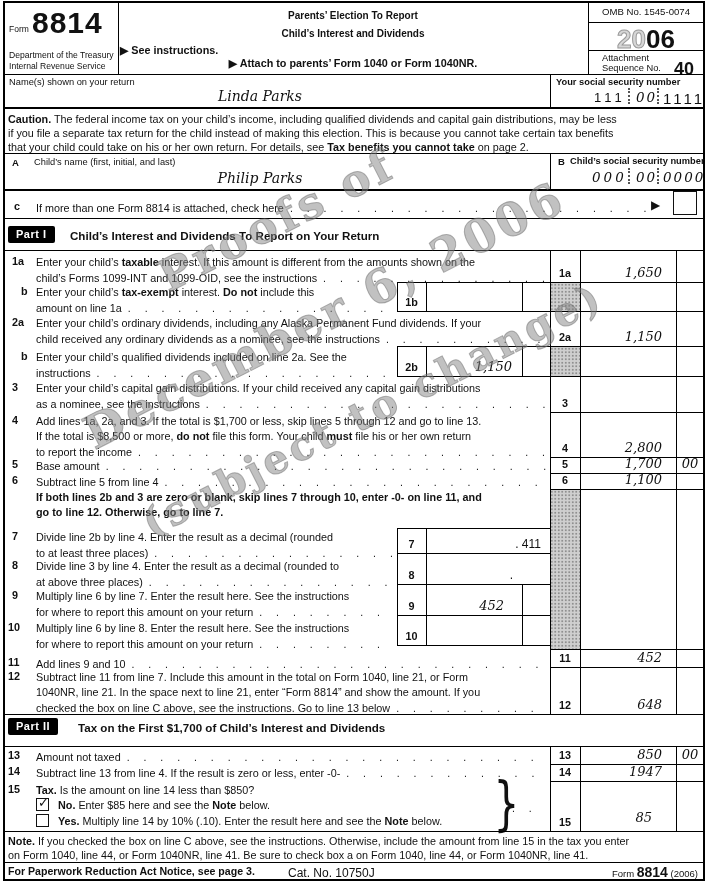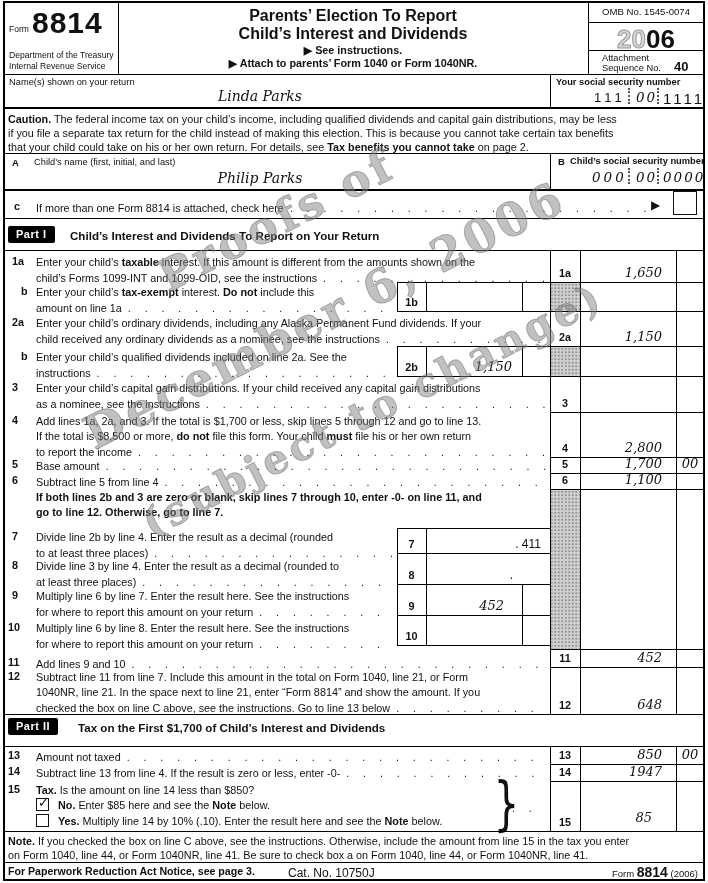--- a/index.html
+++ b/index.html
@@ -33,34 +33,34 @@
     <div style="font-size:44px;line-height:106px">Proofs of</div>
     <div style="font-size:46px;line-height:106px">December 6, 2006</div>
     <div style="font-size:40px;line-height:106px">(subject to change)</div>
   </div>
 
   <span style="position:absolute;left:9px;top:24px;font-size:8.5px">Form</span>
   <span style="position:absolute;left:32px;top:6px;font-size:30px;font-weight:bold;letter-spacing:1px">8814</span>
   <span class="lbl9" style="left:9px;top:50px;font-size:8.6px">Department of the Treasury</span>
   <span class="lbl9" style="left:9px;top:61px;font-size:8.6px">Internal Revenue Service</span>
 
-  <div style="position:absolute;left:120px;top:7px;width:466px;text-align:center;font-weight:bold;font-size:16px;line-height:18px">
+  <div style="position:absolute;left:120px;top:7px;width:466px;text-align:center;font-weight:bold;font-size:10px;line-height:18px">
     <div>Parents’ Election To Report</div>
     <div>Child’s Interest and Dividends</div>
   </div>
-  <div style="position:absolute;left:120px;top:44px;width:466px;text-align:center;font-weight:bold;font-size:10.8px">▶ See instructions.</div>
+  <div style="position:absolute;left:120px;top:44px;width:466px;text-align:left;font-weight:bold;font-size:10.8px">▶ See instructions.</div>
   <div style="position:absolute;left:120px;top:57px;width:466px;text-align:center;font-weight:bold;font-size:10.8px">▶ Attach to parents’ Form 1040 or Form 1040NR.</div>
 
   <div style="position:absolute;left:588px;top:6px;width:116px;text-align:center;font-size:9.6px">OMB No. 1545-0074</div>
   <div style="position:absolute;left:588px;top:24px;width:116px;text-align:center">
     <span style="font-size:26px;font-weight:bold;color:#d6d6d6;-webkit-text-stroke:1px #9a9a9a">20</span><span style="font-size:26px;font-weight:bold">06</span>
   </div>
   <span class="lbl9" style="left:602px;top:53px">Attachment</span>
   <span class="lbl9" style="left:602px;top:63px">Sequence No.</span>
-  <span style="position:absolute;left:674px;top:59px;font-size:13px;font-weight:bold">40</span>
+  <span style="position:absolute;left:674px;top:59px;font-size:18px;font-weight:bold">40</span>
 
   <span class="lbl9" style="left:9px;top:77px">Name(s) shown on your return</span>
   <span class="hw" style="position:absolute;left:180px;top:88px;width:160px;text-align:center;font-size:14px">Linda Parks</span>
   <span class="lbl9" style="left:556px;top:77px;font-weight:bold">Your social security number</span>
   <span style="position:absolute;left:594px;top:90px;font-size:13px;letter-spacing:4px">111</span>
   <span class="hw" style="position:absolute;left:636px;top:89px;font-size:13.5px;letter-spacing:2px">00</span>
   <span style="position:absolute;left:663px;top:90px;font-size:15px;letter-spacing:3px">1111</span>
   <span class="ssnsep" style="left:628px;top:88px"></span>
   <span class="ssnsep" style="left:657px;top:88px"></span>
 
@@ -179,21 +179,21 @@
   <div class="line" style="left:36px;top:545px;width:357px">
       <span><span>to at least three places)</span></span>
       <span class="leader">. . . . . . . . . . . . . . . . . . . . . . . . . . . . . . . . . . . . . . . . . . . . . . . . . . . . . . . . . . . . . . . . . . . . . .</span>
     </div>
 
   <span class="num" style="left:12px;top:559px">8</span>
   <div class="line" style="left:36px;top:559px;width:357px">
       <span><span>Divide line 3 by line 4. Enter the result as a decimal (rounded to</span></span>
     </div>
   <div class="line" style="left:36px;top:574px;width:357px">
-      <span><span>at least three places)</span></span>
+      <span><span>at above three places)</span></span>
       <span class="leader">. . . . . . . . . . . . . . . . . . . . . . . . . . . . . . . . . . . . . . . . . . . . . . . . . . . . . . . . . . . . . . . . . . . . . .</span>
     </div>
 
   <span class="num" style="left:12px;top:589px">9</span>
   <div class="line" style="left:36px;top:589px;width:357px">
       <span><span>Multiply line 6 by line 7. Enter the result here. See the instructions</span></span>
     </div>
   <div class="line" style="left:36px;top:604px;width:357px">
       <span><span>for where to report this amount on your return</span></span>
       <span class="leader">. . . . . . . . . . . . . . . . . . . . . . . . . . . . . . . . . . . . . . . . . . . . . . . . . . . . . . . . . . . . . . . . . . . . . .</span>

